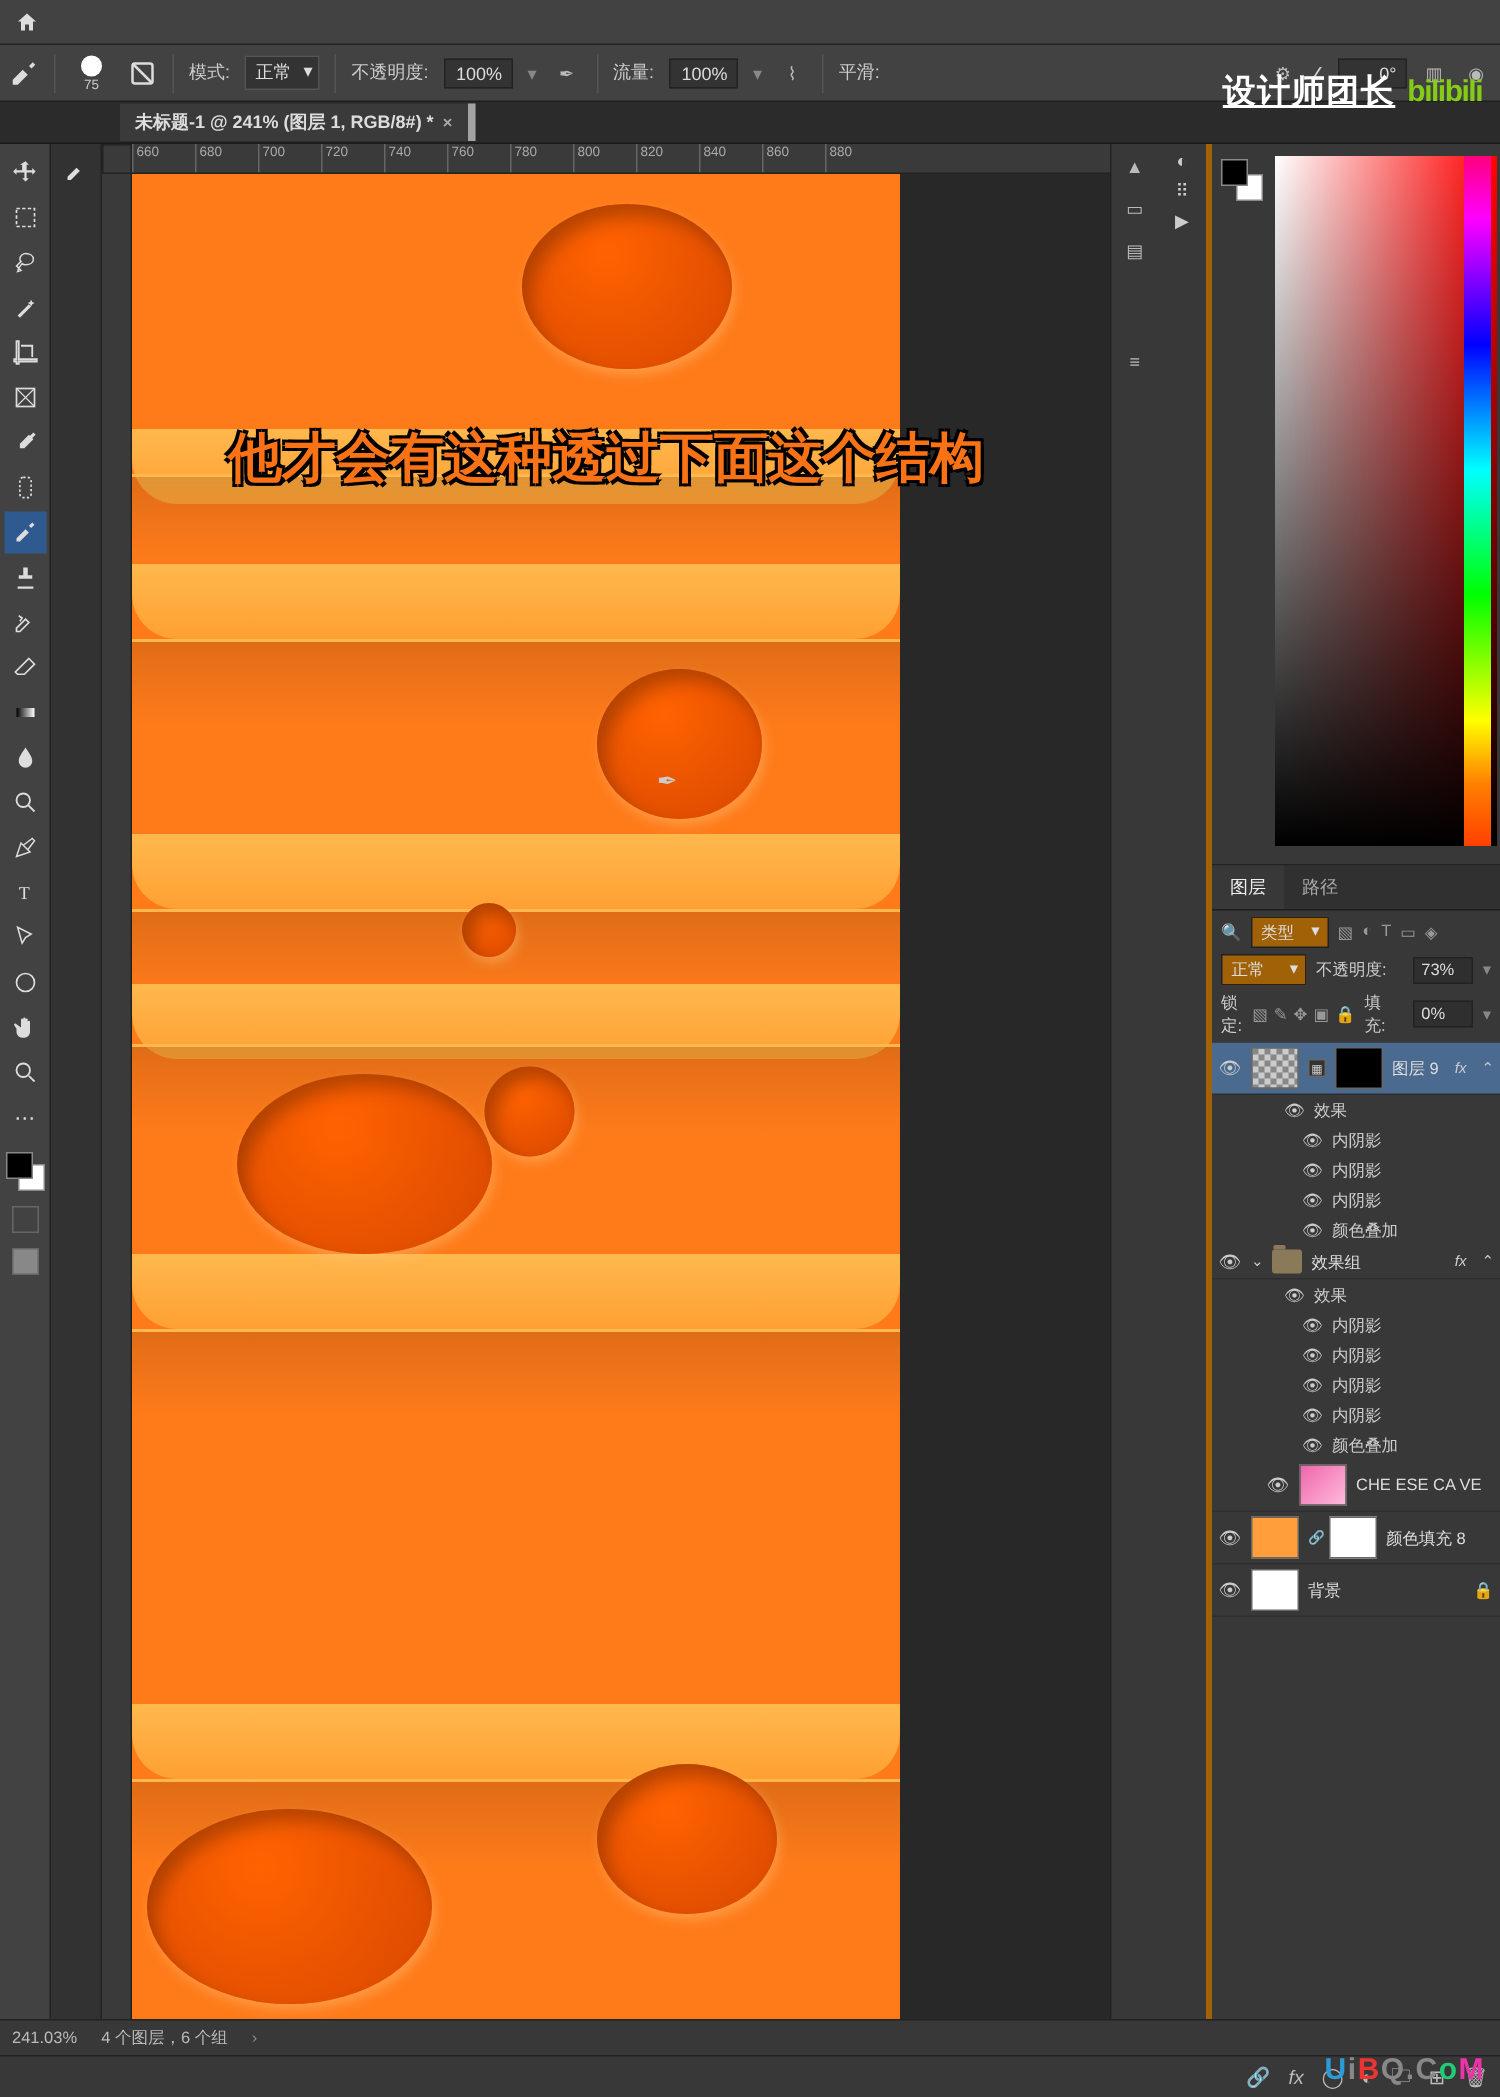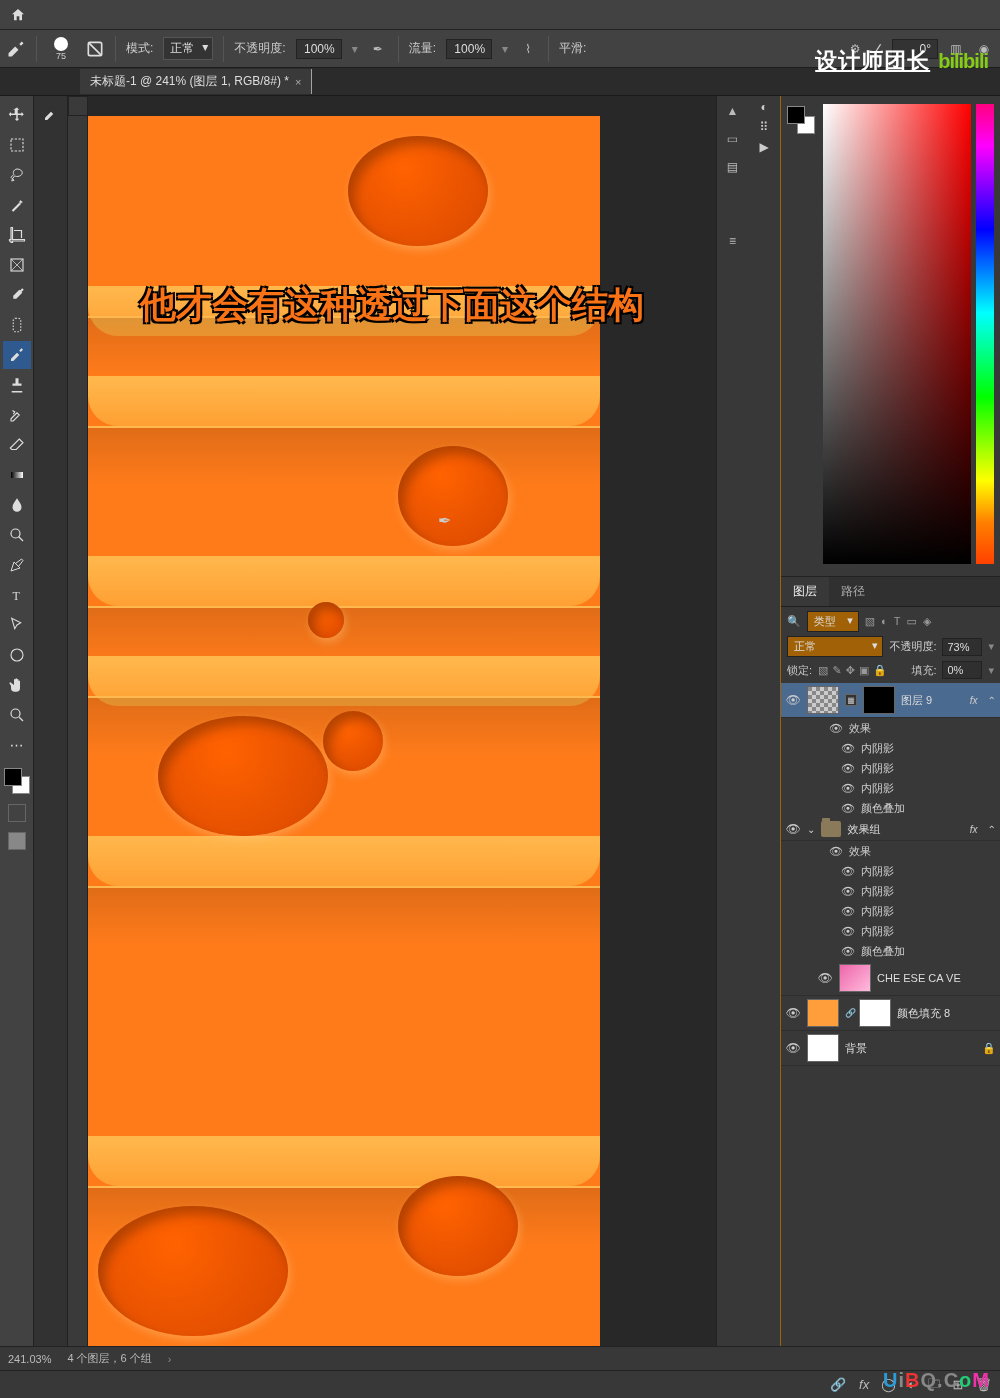--- a/index.html
+++ b/index.html
@@ -18,21 +18,21 @@
 .brush-size { font-size: 9px; color: #ccc; }
 .opt-label { color: #ccc; }
 .opt-select { background: #333; border: 1px solid #555; padding: 2px 18px 2px 6px; color: #ddd; position: relative; }
 .opt-select::after { content: "▾"; position: absolute; right: 4px; }
 .opt-field { background: #333; border: 1px solid #222; padding: 2px 6px; color: #ddd; min-width: 46px; text-align: right; }
 .opt-icon { width: 20px; height: 20px; display: flex; align-items: center; justify-content: center; color: #bbb; }
 .gear-right { margin-left: auto; display: flex; gap: 8px; align-items: center; }
 
 
 .doctabbar { height: 28px; background: #2b2b2b; display: flex; align-items: center; padding-left: 80px; border-bottom: 1px solid #1a1a1a; }
-.doctab { padding: 4px 10px; background: #3a3a3a; color: #ddd; font-size: 12px; display: flex; gap: 6px; align-items:center; border-right:1px solid #a3a3a3;}
+.doctab { padding: 4px 10px; background: #3a3a3a; color: #ddd; font-size: 12px; display: flex; gap: 6px; align-items:center; border-right:5px solid #a3a3a3;font-weight:bold;}
 .doctab .x { color:#aaa; font-size:11px; }
 
 
 .main { display: flex; height: calc(100% - 30px - 38px - 28px - 24px - 28px); }
 .tool-col { width: 34px; background: #424242; border-right: 1px solid #222; display: flex; flex-direction: column; align-items: center; padding-top: 4px; }
 .tool-col .tool { width: 28px; height: 28px; display: flex; align-items: center; justify-content: center; margin: 1px 0; position: relative; color: #ddd; }
 .tool-col .tool.active { background: #2f5a8f; }
 .tool svg { width: 18px; height: 18px; fill: #ddd; }
 .colorswatch { width: 26px; height: 26px; position: relative; margin-top: 8px; }
 .colorswatch .fg { position: absolute; top: 0; left: 0; width: 18px; height: 18px; background: #000; border: 1px solid #888; }
@@ -66,41 +66,41 @@
 .wm-text { color:#fff; font-size:22px; font-weight:bold; letter-spacing:1px;text-decoration:underline; }
 .bilibili { color:#84cc16; font-size:20px; font-weight:900; letter-spacing:-1px; }
 .watermark-bottom { position:absolute; bottom:6px; right:10px; font-size:20px; font-weight:800; letter-spacing:1px; z-index:10; }
 .watermark-bottom .u{color:#2a9bd6;} .watermark-bottom .i{color:#888;} .watermark-bottom .b{color:#e33;} .watermark-bottom .q{color:#888;} .watermark-bottom .c{color:#2c7;} .watermark-bottom .m{color:#e3a;}
 
 
 .right-col { width: 32px; background: #383838; border-left:1px solid #222; display:flex; flex-direction:column; align-items:center; padding-top:4px; gap:6px; }
 .right-col .ricon { width:22px; height:22px; display:flex; align-items:center; justify-content:center; color:#bbb; }
 .right-col2 { width: 32px; background: #383838; display:flex; flex-direction:column; align-items:center; padding-top:4px; gap:6px; }
 
-.panels { width: 220px; background: #383838; display:flex; flex-direction:column; border-left:1px solid #a16207; }
+.panels { width: 196px; background: #383838; display:flex; flex-direction:column; border-left:4px solid #a16207; }
 
 
 .color-panel { height: 480px; padding: 6px; position: relative; }
 .fgbg-mini { position:absolute; top:10px; left:6px; width:28px; height:28px; }
 .fgbg-mini .fg { position:absolute; top:0; left:0; width:18px; height:18px; background:#000; border:1px solid #888; }
 .fgbg-mini .bg { position:absolute; bottom:0; right:0; width:18px; height:18px; background:#fff; border:1px solid #888; }
 .sv-box { position:absolute; top:8px; left:42px; width:148px; height:460px; background: linear-gradient(to top, #000, transparent), linear-gradient(to right, #fff, #ff0000); }
 .hue-strip { position:absolute; top:8px; right:6px; width:18px; height:460px; background: linear-gradient(to bottom, #ff0080, #ff00ff, #8000ff, #0000ff, #0080ff, #00ffff, #00ff80, #00ff00, #80ff00, #ffff00, #ff8000, #ff4000); }
 
 
 .layer-panel { flex:1; display:flex; flex-direction:column; background:#383838; border-top:1px solid #222; }
 .panel-tabs { display:flex; background:#303030; border-bottom:1px solid #1e1e1e; }
 .panel-tab { padding:6px 12px; font-size:12px; color:#aaa; }
 .panel-tab.active { background:#383838; color:#eee; }
 .layer-controls { padding: 4px 6px; display:flex; flex-direction:column; gap:4px; }
 .lc-row { display:flex; align-items:center; gap:6px; font-size:11px; }
 .lc-icons { display:flex; gap:6px; color:#999; }
 .lc-select { background:#a16207; border:1px solid #222; padding:2px 22px 2px 6px; color:#ddd; position:relative; }
 .lc-select::after { content:"▾"; position:absolute; right:5px; }
-.lc-field { background:#2f2f2f; border:1px solid #222; padding:2px 4px; color:#ddd; min-width:40px; }
+.lc-field { background:#2f2f2f; border:1px solid #222; padding:2px 4px; color:#ddd; min-width:40px;margin-left:12px; }
 .lc-lock { display:flex; gap:4px; align-items:center; }
 .lc-lock span { color:#999; }
 
 .layer-list { flex:1; overflow:auto; }
 .layer-row { display:flex; align-items:center; padding:3px 4px; gap:6px; border-bottom:1px solid #2e2e2e; }
 .layer-row.selected { background:#4a6a8f; }
 .layer-row.sub { padding-left: 36px; }
 .eye { width:16px; height:16px; display:flex; align-items:center; justify-content:center; color:#ccc; }
 .thumb { width:32px; height:28px; background:#888; border:1px solid #666; flex-shrink:0; }
 .thumb.checker { background: repeating-conic-gradient(#ccc 0 25%, #888 0 50%) 0 0/8px 8px; }
@@ -313,20 +313,34 @@
   <div class="tool-col2">
     <div class="tool">
       <svg viewBox="0 0 24 24" fill="#bbb">
           <path d="M4 17l8-8 3 3-8 8H4v-3z"></path>
         </svg>
     </div>
   </div>
 
   <div class="canvas-wrap">
     <div class="rulers-corner"></div>
+    <div class="ruler-h" id="rulerH">
+        <div class="tick">660</div>
+        <div class="tick">680</div>
+        <div class="tick">700</div>
+        <div class="tick">720</div>
+        <div class="tick">740</div>
+        <div class="tick">760</div>
+        <div class="tick">780</div>
+        <div class="tick">800</div>
+        <div class="tick">820</div>
+        <div class="tick">840</div>
+        <div class="tick">860</div>
+        <div class="tick">880</div>
+      </div>
     <div class="ruler-v"></div>
     <div class="canvas">
       <div class="canvas-inner">
         <div class="artboard">
 
           <div class="lightbar" style="top:170px;"></div>
           <div class="shadowbar" style="top:200px;"></div>
           <div class="lightbar" style="top:260px;"></div>
           <div class="shadowbar" style="top:310px;"></div>
           <div class="lightbar" style="top:440px;"></div>

